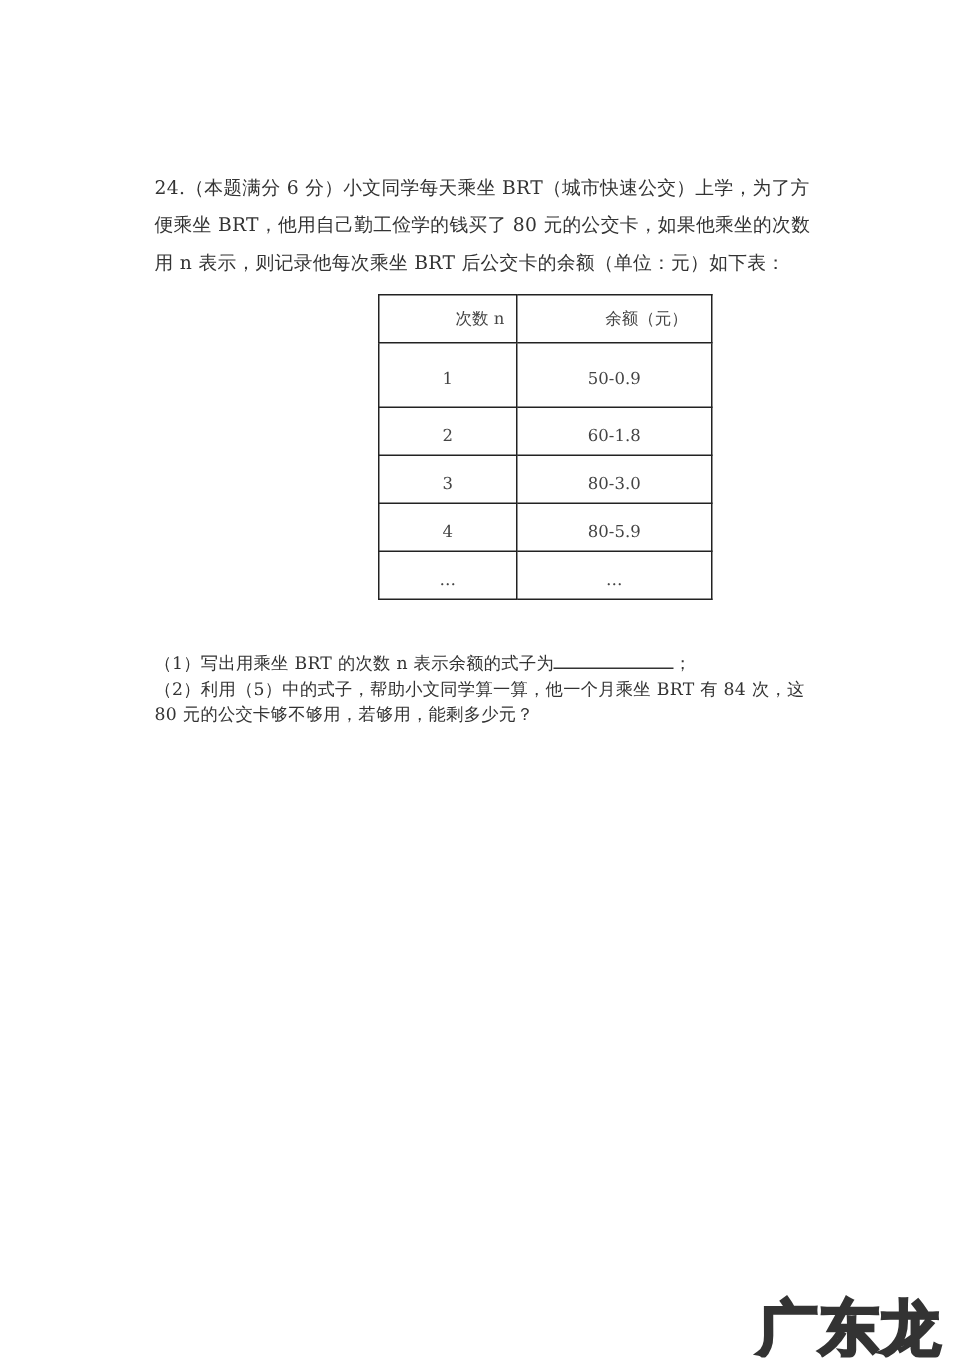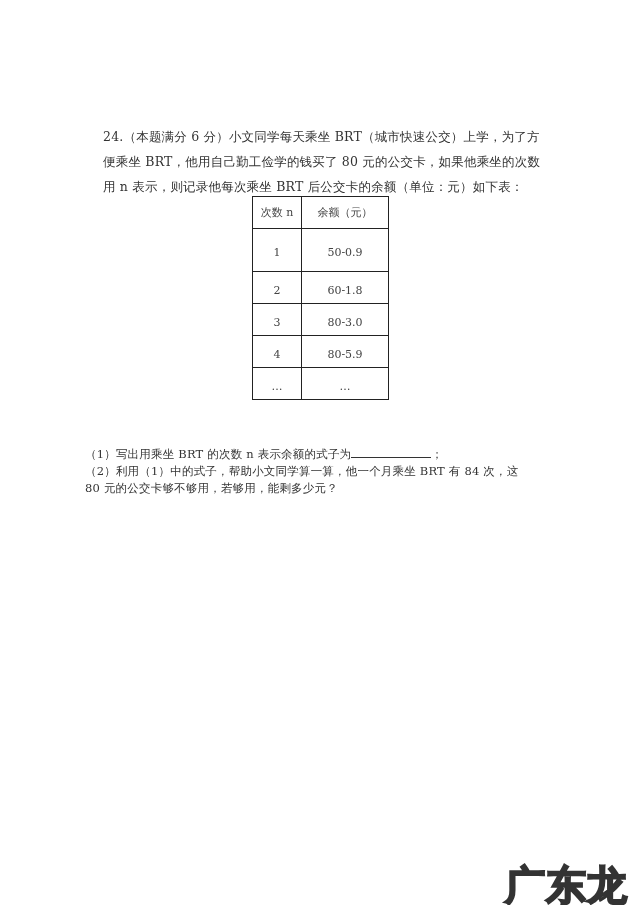--- a/index.html
+++ b/index.html
@@ -1,34 +1,34 @@
 <!DOCTYPE html>
 <html><head>
 <meta charset="utf-8">
 <style>
   html, body { margin: 0; padding: 0; }
   body {
     width: 640px; height: 905px; background: #ffffff; position: relative; overflow: hidden;
     font-family: "DejaVu Serif", "Liberation Serif", serif; color: #333;
   }
-  .para { position: absolute; left: 103px; width: 440px; font-size: 12.5px; line-height: 25px; letter-spacing: 0.2px; margin-top: 12px; }
+  .para { position: absolute; left: 103px; width: 440px; font-size: 12.5px; line-height: 25px; letter-spacing: 0.2px; }
   #intro { top: 112px; }
   table.t {
     position: absolute; left: 252px; top: 196px; border-collapse: collapse;
     font-size: 11px; color: #444;
   }
   table.t td {
     border: 1.5px solid #222; text-align: center; vertical-align: middle; padding: 0;
   }
   table.t td.c1 { width: 48px; }
   table.t td.c2 { width: 86px; }
-  table.t tr.h td { height: 31px; }
+  table.t tr.h td { height: 31px; padding-left: 43px; }
   table.t tr.r1 td { height: 43px; padding-top: 4px; box-sizing: border-box; }
   table.t tr.r td { height: 32px; padding-top: 6px; box-sizing: border-box; }
-  #questions { top: 433px; font-size: 11.5px; line-height: 17px; left: 85px; width: 450px; }
+  #questions { top: 433px; font-size: 11.5px; line-height: 17px; left: 103px; width: 450px; }
   .q { display: block; }
   .blank { display: inline-block; border-bottom: 1px solid #333; height: 12px; vertical-align: baseline; }
   .watermark {
     position: absolute; left: 505px; top: 858px; font-size: 40px; font-weight: bold;
     font-family: "DejaVu Sans", "Liberation Sans", sans-serif;
     color: #ffffff; -webkit-text-stroke: 2px #333; letter-spacing: 1px;
   }
 </style>
 </head>
 <body>
@@ -61,16 +61,16 @@
     <td class="c1">…</td>
     <td class="c2">…</td>
   </tr>
 </tbody>
   </table>
 
 <div class="para" id="questions">
   <span class="q">
     <span>（1）写出用乘坐 BRT 的次数 n 表示余额的式子为</span><span class="blank" style="width:80px"></span><span>；</span>
   </span>
-  <span class="q">（2）利用（1）中的式子，帮助小文同学算一算，他一个月乘坐 BRT 有 84 次，这 80 元的公交卡够不够用，若够用，能剩多少元？</span>
+  <span class="q">（2）利用（5）中的式子，帮助小文同学算一算，他一个月乘坐 BRT 有 84 次，这 80 元的公交卡够不够用，若够用，能剩多少元？</span>
 </div>
 
 <div class="watermark">广东龙网</div>
 
 </body></html>

